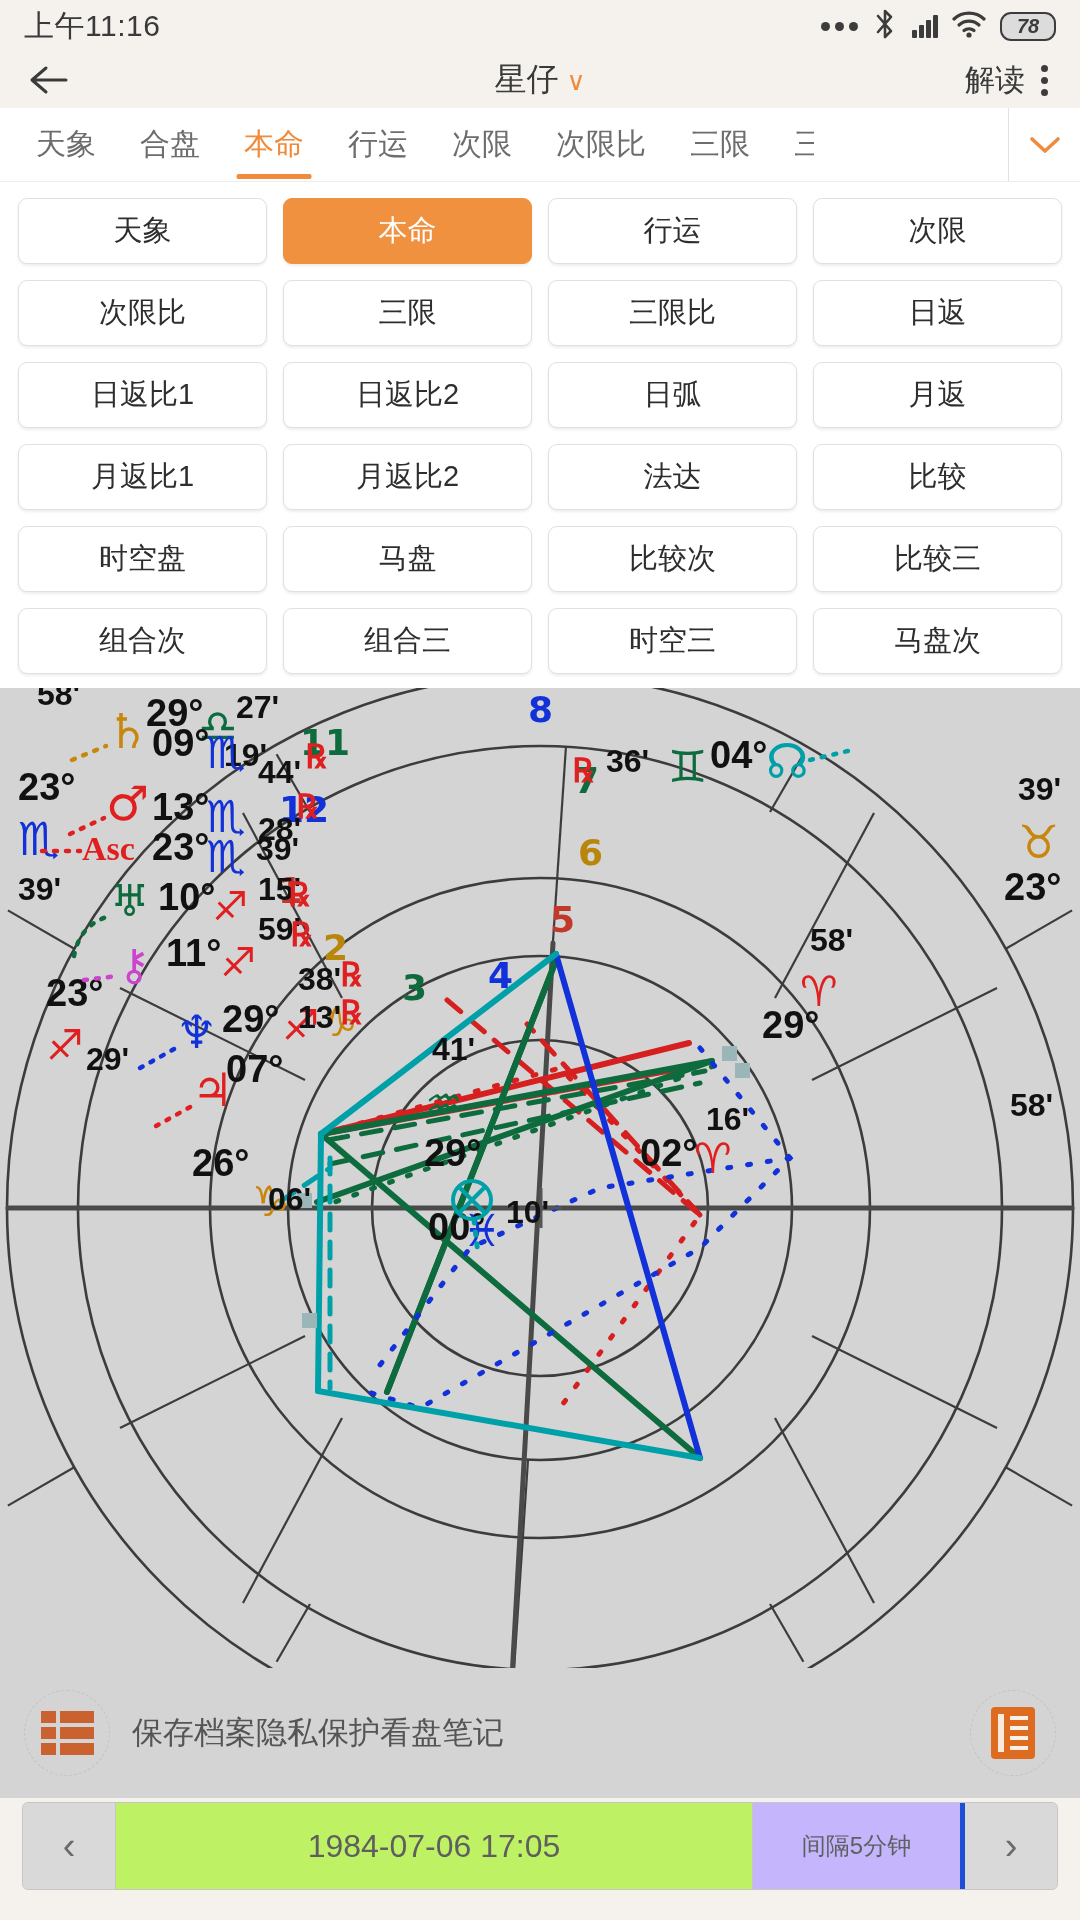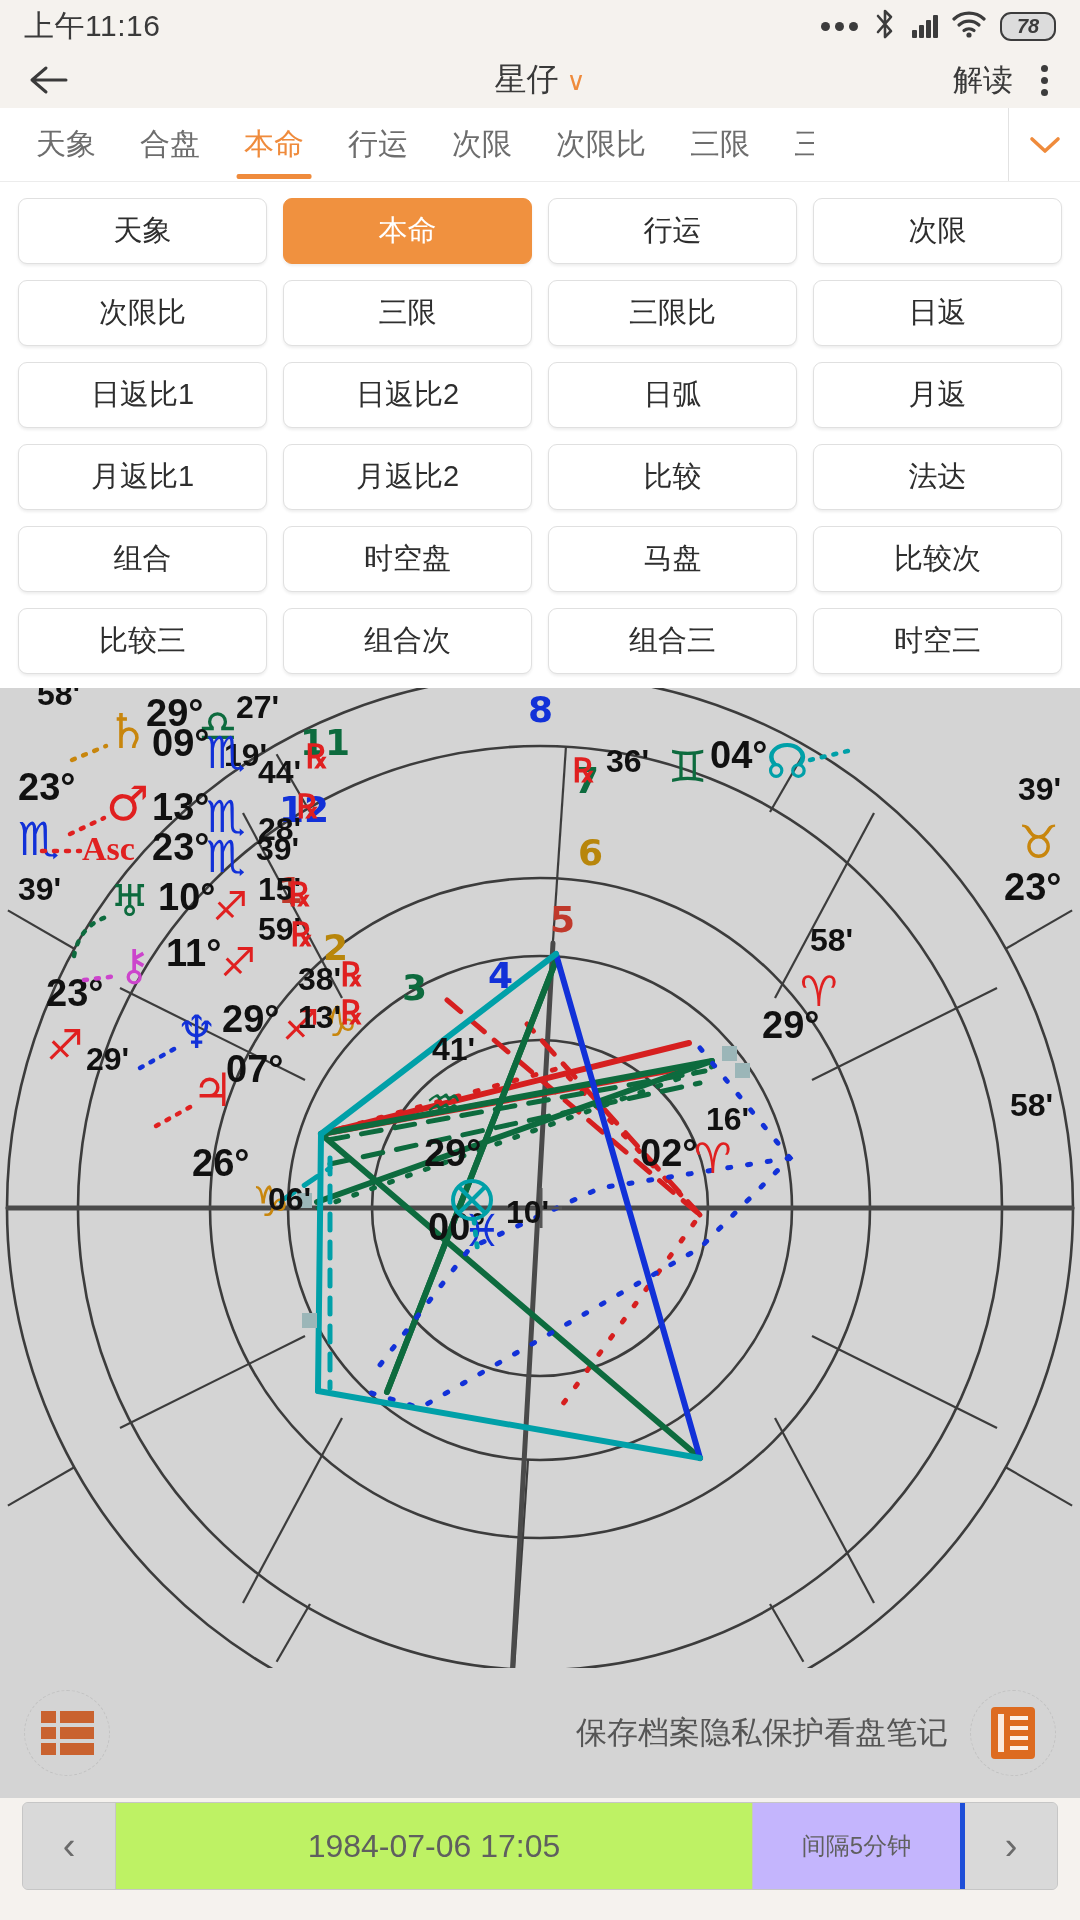--- a/index.html
+++ b/index.html
@@ -35,21 +35,21 @@
     height:56px; background:#f5f2ee; display:flex; align-items:center;
     padding:0 26px; position:relative;
   }
   #backArrow{ width:44px; height:44px; display:flex; align-items:center; justify-content:center; cursor:pointer;}
   #titleCenter{
     position:absolute; left:0; right:0; text-align:center;
     font-size:32px; color:#3a3a3a; pointer-events:none;
   }
   #titleCenter .name{ pointer-events:auto; }
   #titleCenter .caret{ color:#ef8b3c; font-size:26px; margin-left:8px; }
-  #titleRight{ margin-left:auto; display:flex; align-items:center; gap:22px; }
+  #titleRight{ margin-left:auto; display:flex; align-items:center; gap:10px; }
   #readBtn{ font-size:30px; color:#3a3a3a; cursor:pointer; }
   .kebab{ display:flex; flex-direction:column; gap:5px; padding:6px; cursor:pointer;}
   .kebab i{ width:7px;height:7px;border-radius:50%;background:#3c3c3c;display:block; }
 
   
   #tabstrip{
     height:74px; background:#ffffff; display:flex; align-items:stretch;
     border-bottom:1px solid #ececec; position:relative;
   }
   #tabscroll{
@@ -95,21 +95,21 @@
   #actionbar{
     position:absolute; left:0; top:1668px; width:1080px; height:130px;
     background:#d4d4d4; display:flex; align-items:center; padding:0 24px;
   }
   .circBtn{
     width:86px; height:86px; border-radius:50%; border:1px dashed #c2c2c2;
     display:flex; align-items:center; justify-content:center; cursor:pointer;
     flex:0 0 auto;
   }
   #actionbar .acts{
-    flex:1; display:flex; align-items:center; justify-content:flex-end;
+    flex:1; display:flex; align-items:center; justify-content:flex-start;
     padding:0 22px;
   }
   .actLink{ font-size:31px; color:#555; cursor:pointer; }
 
   
   .gridicon{ display:grid; grid-template-columns:15px 34px; grid-auto-rows:12px;
              gap:4px; }
   .gridicon i{ background:#c9622f; display:block; }
   
   .bookicon{ width:44px; height:52px; background:#dd6b20; border-radius:4px;
@@ -220,23 +220,22 @@
     <div class="typeBtn">次限比</div>
     <div class="typeBtn">三限</div>
     <div class="typeBtn">三限比</div>
     <div class="typeBtn">日返</div>
     <div class="typeBtn">日返比1</div>
     <div class="typeBtn">日返比2</div>
     <div class="typeBtn">日弧</div>
     <div class="typeBtn">月返</div>
     <div class="typeBtn">月返比1</div>
     <div class="typeBtn">月返比2</div>
+    <div class="typeBtn">法达</div>
     <div class="typeBtn">比较</div>
-    <div class="typeBtn">法达</div>
-    <div class="typeBtn">组合</div>
     <div class="typeBtn">时空盘</div>
     <div class="typeBtn">马盘</div>
     <div class="typeBtn">比较次</div>
     <div class="typeBtn">比较三</div>
     <div class="typeBtn">组合次</div>
     <div class="typeBtn">组合三</div>
     <div class="typeBtn">时空三</div>
     <div class="typeBtn">马盘次</div>
     <div class="typeBtn">马盘三</div>
     <div class="typeBtn">本命2</div>

